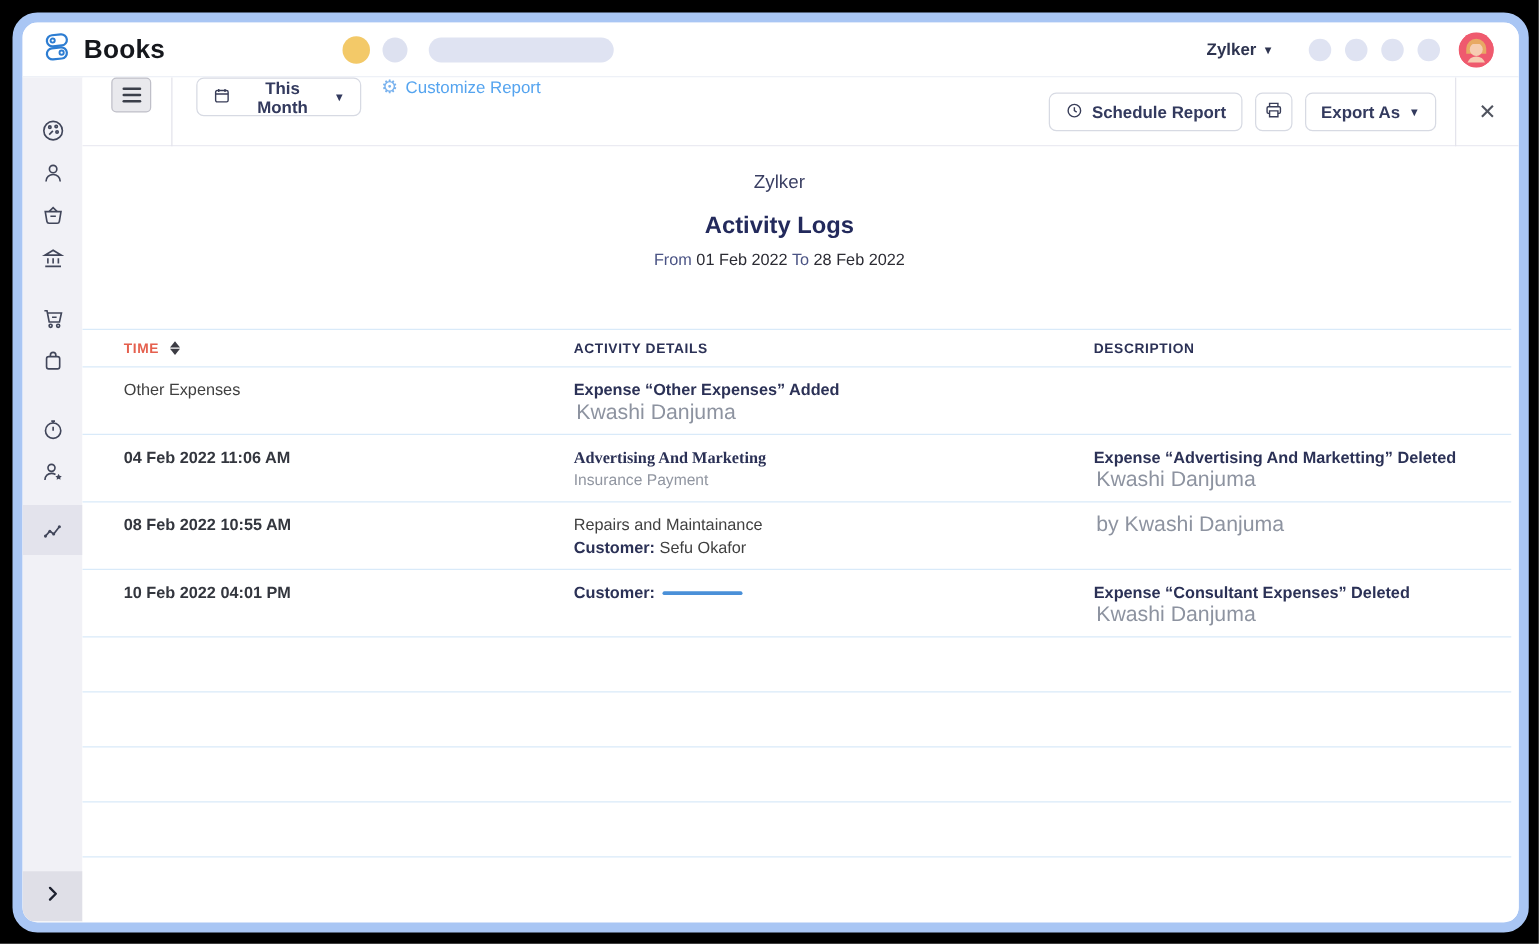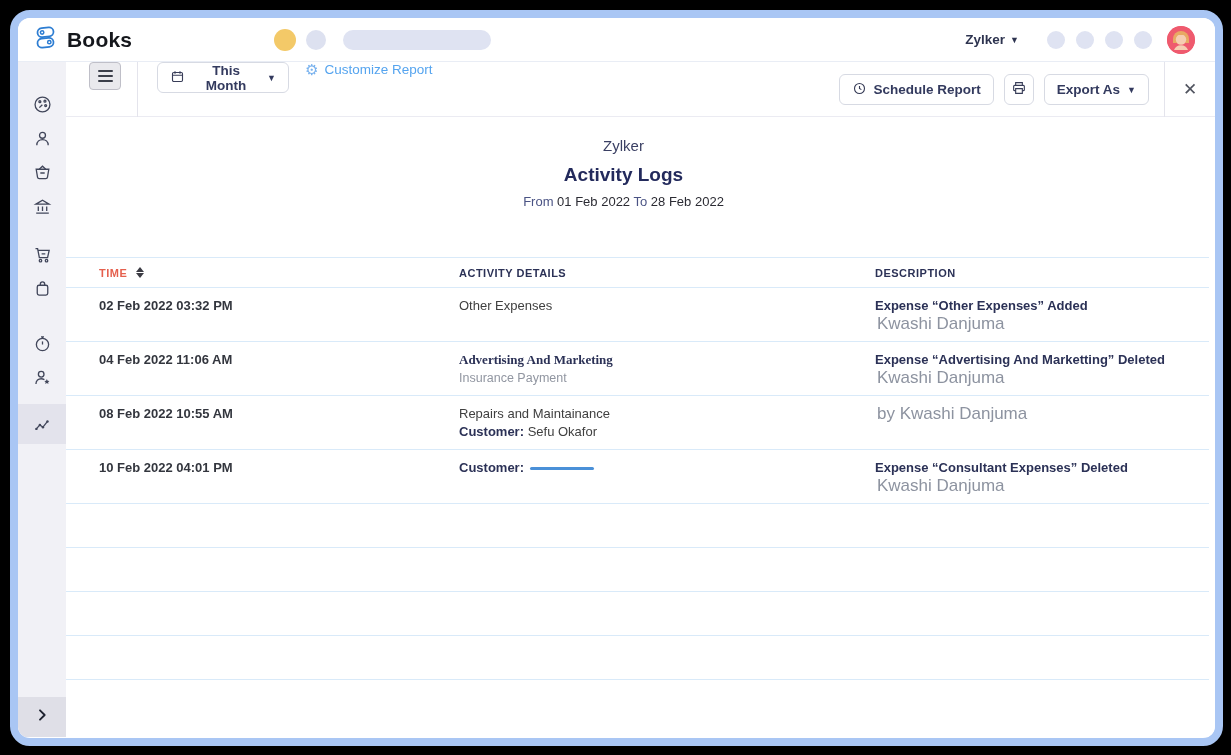--- a/index.html
+++ b/index.html
@@ -61,21 +61,21 @@
   .gear-glyph { font-size:15px; color:#79b2ee; line-height:1; }
   .toolbar-right { margin-left:auto; display:flex; align-items:center; }
   .icon-btn { width:30px; height:31px; padding:0; justify-content:center; }
   .tb-gap { width:10px; }
   .close-div { width:1px; height:55px; background:#e4e4ec; margin-left:15px; }
   .close-x { width:50px; text-align:center; font-size:17px; color:#50545f; cursor:pointer; }
 
   
   .report-head { margin-top:20px; text-align:center; padding-right:34px; }
   .rh-company { font-size:15px; color:#3a3f63; }
-  .rh-title { font-size:19px; font-weight:700; color:#232a5c; margin-top:10px; }
+  .rh-title { font-size:19px; font-weight:700; color:#232a5c; margin-top:16px; }
   .rh-range { font-size:13px; margin-top:8px; color:#4a5384; }
   .rh-range .rh-date { color:#2b2b33; }
 
   
   .table { margin-top:48px; width:calc(100% - 6px); }
   .t-row { display:grid; grid-template-columns:316px 372px 1fr; padding-left:33px; border-bottom:1px solid #d9eaf9;gap:44px; }
   .t-head { border-top:1px solid #d9eaf9; height:31px; align-items:center; }
   .th { font-size:11px; font-weight:700; letter-spacing:0.5px; color:#2b3156; }
   .th-time { color:#e5604e; display:flex; align-items:center; }
   .sort { display:inline-flex; flex-direction:column; margin-left:9px; gap:1px; }
@@ -310,21 +310,20 @@
             <span class="sort">
                 <span class="up"></span>
                 <span class="down"></span>
               </span>
           </div>
           <div class="th">ACTIVITY DETAILS</div>
           <div class="th">DESCRIPTION</div>
         </div>
 
         <div class="t-row t-data" style="min-height:46px;">
-          <div class="cell-time line">02 Feb 2022 03:32 PM</div>
           <div>
             <div class="line"><a class="a-link">Other Expenses</a></div>
           </div>
           <div>
             <div class="line d-title">Expense “Other Expenses” Added</div>
             <div class="line d-by">Kwashi Danjuma</div>
           </div>
         </div>
 
         <div class="t-row t-data">

